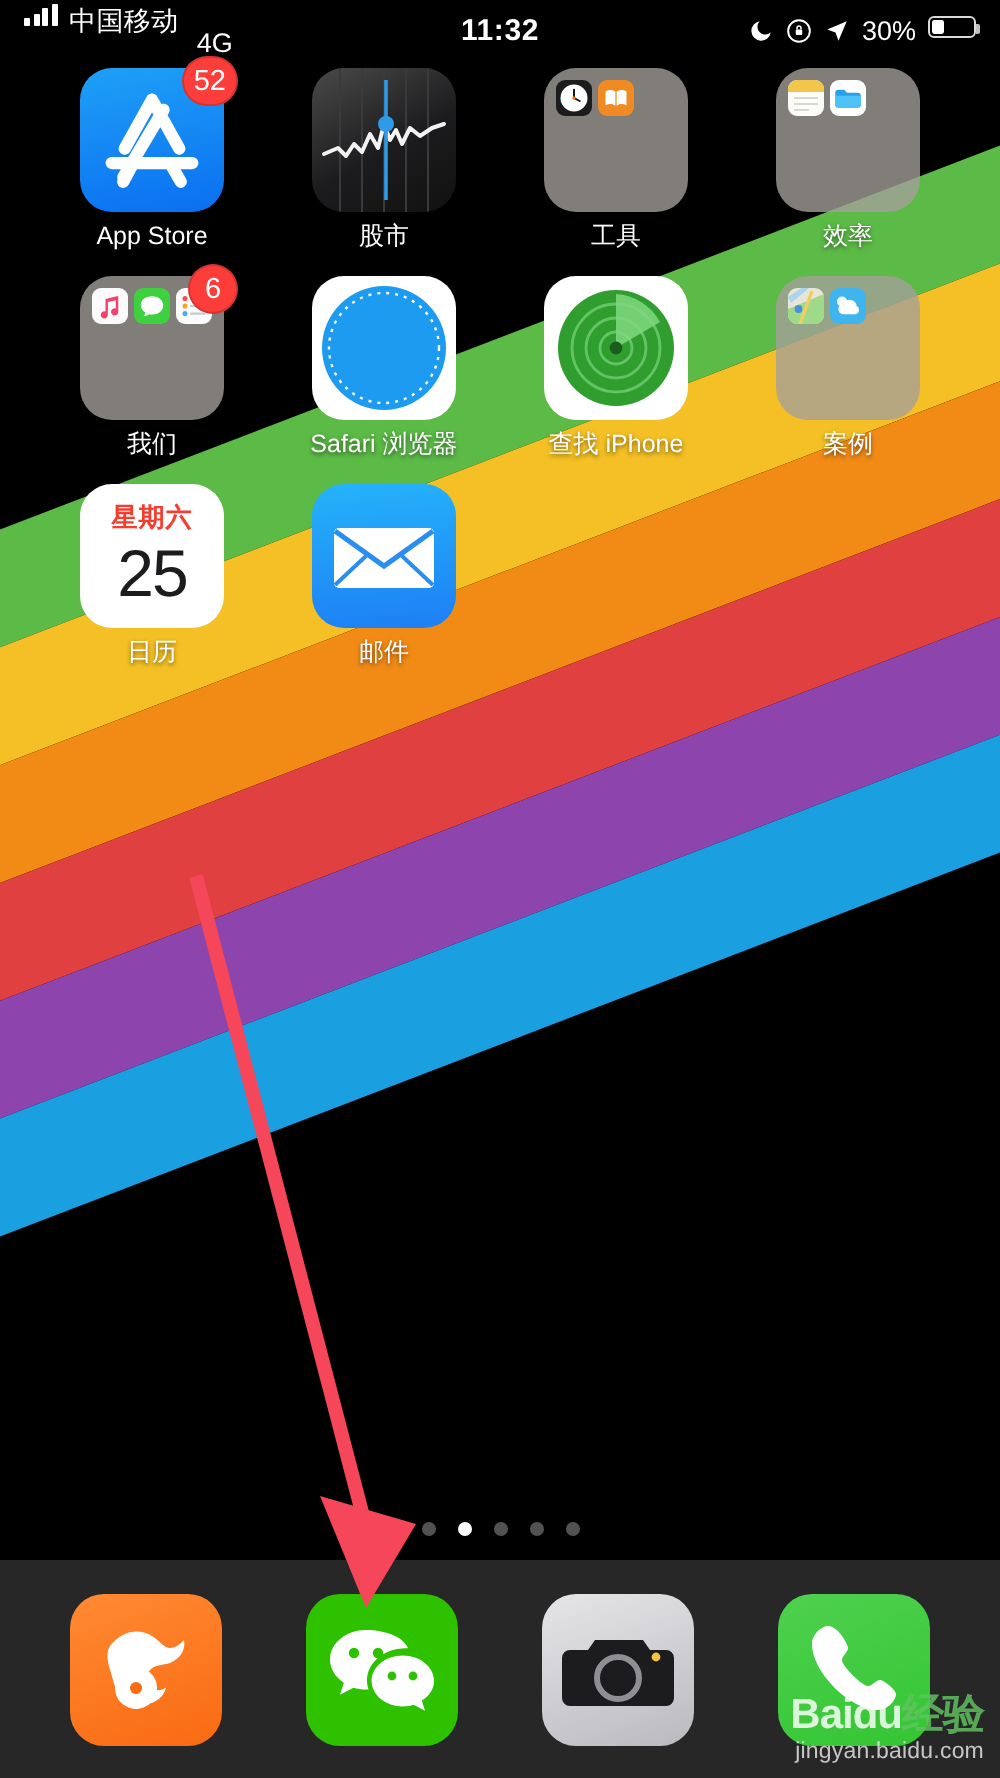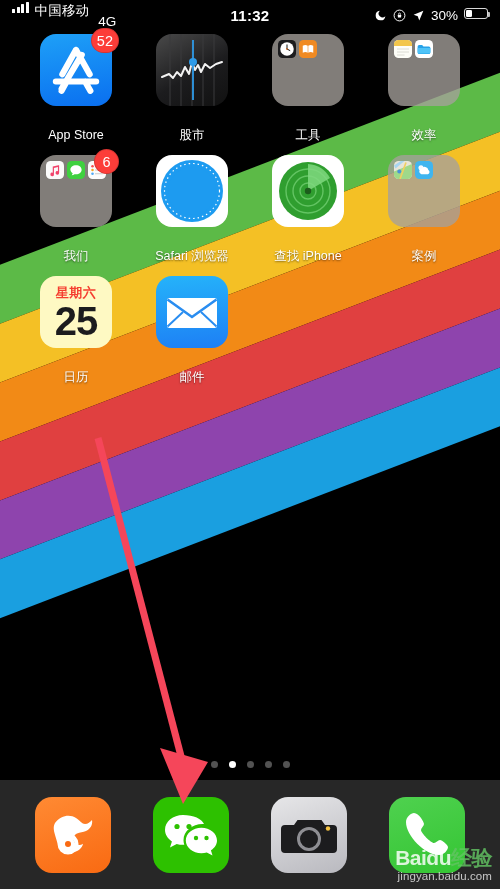--- a/index.html
+++ b/index.html
@@ -78,21 +78,21 @@
     grid-template-columns:repeat(4,1fr);
     row-gap:12px;
   }
   .app { display:flex; flex-direction:column; align-items:center; position:relative; }
   .iconwrap { position:relative; width:72px; height:72px;border-radius:23px; }
   .icon {
     width:72px; height:72px; border-radius:16px; overflow:hidden;
     position:relative; display:block;
   }
   .label {
-    margin-top:22px; color:#fff; font-size:12.5px; line-height:15px;
+    margin-top:5px; color:#fff; font-size:12.5px; line-height:15px;
     text-align:center; white-space:nowrap;
     text-shadow:0 1px 2px rgba(0,0,0,.55);
   }
   .badge {
     position:absolute; top:-6px; right:-7px;
     min-width:25px; height:25px; padding:0 5px;
     background:#fc3d39; border-radius:13px;
     color:#fff; font-size:14.5px; font-weight:500;
     display:flex; align-items:center; justify-content:center;
     border:1.5px solid rgba(0,0,0,.15);
@@ -116,23 +116,23 @@
   
   .stocks { background:linear-gradient(150deg,#4a4a4a 0%,#1c1c1e 55%,#111 100%); }
 
   
   .safari { background:#fff; display:flex; align-items:center; justify-content:center; }
 
   
   .findiphone { background:#fff; display:flex; align-items:center; justify-content:center; }
 
   
-  .calendar { background:#fef9c3; display:flex; flex-direction:column; align-items:center; justify-content:center; }
+  .calendar { background:#ffffff; display:flex; flex-direction:column; align-items:center; justify-content:center; }
   .cal-dow { color:#f53d2f; font-size:13px; font-weight:600; line-height:14px; margin-top:4px; letter-spacing:.5px; }
-  .cal-day { color:#1c1c1e; font-size:40px; font-weight:700; line-height:42px; letter-spacing:-1px; }
+  .cal-day { color:#1c1c1e; font-size:33px; font-weight:400; line-height:42px; letter-spacing:-1px; }
 
   
   .mail { background:linear-gradient(175deg,#25b3fa 0%,#1d7ff5 100%); display:flex; align-items:center; justify-content:center; }
 
   
   #pagedots {
     position:absolute; left:0; right:0; top:758px; height:12px;
     display:flex; align-items:center; justify-content:center; gap:11px;
     z-index:5;
   }

